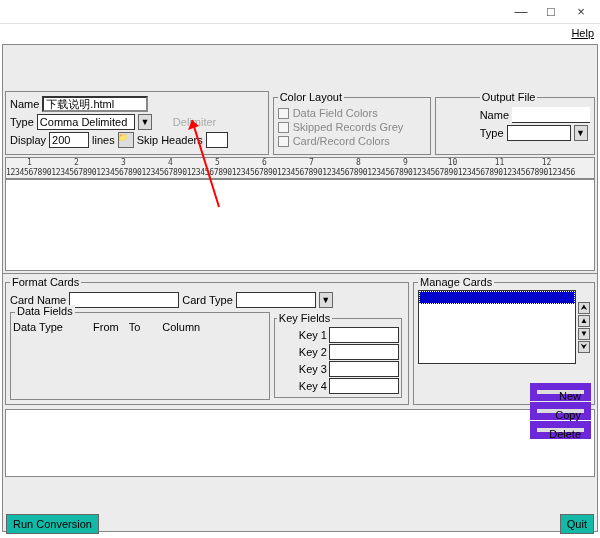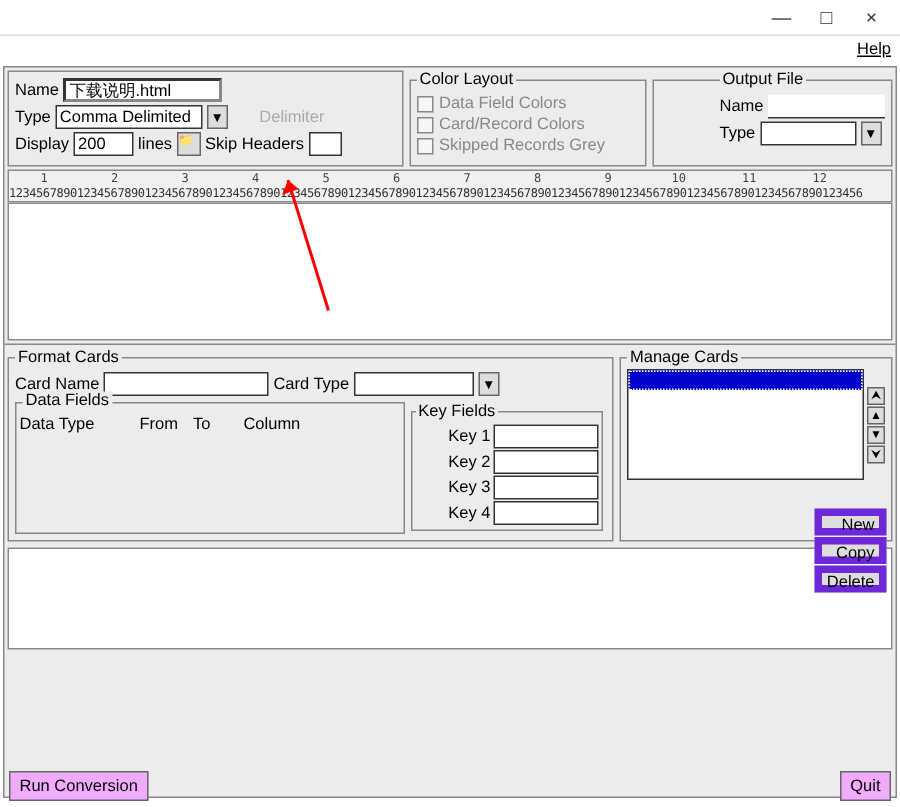--- a/index.html
+++ b/index.html
@@ -4,21 +4,21 @@
 <style>
 * { box-sizing: border-box; margin: 0; padding: 0; }
 body { font-family: "MS Sans Serif", Tahoma, sans-serif; font-size: 11px; background: #fff; width: 600px; height: 538px; overflow: hidden; position: relative; }
 .titlebar { height: 24px; background: #fff; border-bottom: 1px solid #e0e0e0; display: flex; justify-content: flex-end; align-items: center; padding: 0 4px; }
 .titlebar span { width: 30px; text-align: center; font-size: 13px; color: #333; cursor: pointer; }
 .menubar { height: 18px; display: flex; justify-content: flex-end; padding: 0 6px; align-items: center; text-align: center; }
 .menubar span { text-decoration: underline; font-size: 11px; cursor: pointer; }
 .outer { border: 1px solid #888; margin: 2px; background: #ececec; display: flex; flex-direction: column; height: 488px; }
 fieldset { border: 1px solid #888; padding: 2px 4px 4px 4px; position: relative; margin: 2px; }
 legend { font-size: 11px; padding: 0 2px; }
-.row1 { display: flex; }
+.row1 { display: flex; margin-top: 44px; }
 .left-panel { flex: 1.2; }
 .mid-panel { width: 158px; }
 .right-panel { width: 152px; padding-left: 44px; }
 .frow { display: flex; align-items: center; margin: 2px 0; gap: 3px; }
 .lbl { white-space: nowrap; }
 input[type=text] { height: 16px; border: 1px solid #333; background: #fff; font-size: 11px; padding: 0 2px; }
 .dropdown-btn { width: 14px; height: 16px; border: 1px solid #666; background: #ddd; display: inline-flex; align-items: center; justify-content: center; font-size: 9px; line-height: 1; cursor: pointer; }
 .browse-btn { width: 16px; height: 16px; border: 1px solid #666; background: #ddd; cursor: pointer; font-size: 8px; }
 .cbox { display: flex; align-items: center; margin: 2px 0; color: #888; gap: 4px; }
 .cb { width: 11px; height: 11px; border: 1px solid #888; background: #f6f6f6; }
@@ -32,24 +32,24 @@
 .manage { width: 182px; position: relative; }
 .data-fields { border: 1px solid #888; margin: 2px 0 0 0; padding: 2px; position: relative; }
 .df-header { display: flex; gap: 10px; font-size: 11px; }
 .key-fields { border: 1px solid #888; width: 118px; padding: 2px; }
 .key-row { display: flex; align-items: center; margin: 1px 0; gap: 2px; padding-left: 22px; }
 .mlist { height: 74px; background: #fff; border: 1px solid #333; position: relative; }
 .mlist-sel { position: absolute; top: 0; left: 0; right: 0; height: 13px; background: #0000cc; border: 1px dotted #fff; }
 .scrollers { position: absolute; right: -14px; top: 12px; width: 12px; display: flex; flex-direction: column; gap: 1px; }
 .scrollers div { width: 12px; height: 12px; border: 1px solid #666; background: #ddd; font-size: 8px; text-align: center; line-height: 10px; cursor: pointer; }
 .mbtns { position: absolute; right: 3px; top: 94px; display: flex; flex-direction: column; }
-.mbtns button { width: 48px; height: 18px; font-size: 11px; margin-top: 1px; background: #ddd; border: 5px solid #6d28d9; cursor: pointer; text-align: right; padding-right: 3px; }
+.mbtns button { width: 61px; height: 18px; font-size: 11px; margin-top: 1px; background: #ddd; border: 7px solid #6d28d9; cursor: pointer; text-align: right; padding-right: 3px; }
 .bottom-text { height: 68px; background: #fff; border: 1px solid #888; margin: 2px; }
 .footer { position: absolute; bottom: 4px; left: 6px; right: 6px; display: flex; justify-content: space-between; align-items: center; }
-.footer button { height: 20px; padding: 0 6px; font-size: 11px; background: #f0abfc; border: 1px solid #666; cursor: pointer; }
+.footer button { height: 20px; padding: 0 6px; font-size: 11px; background: #14b8a6; border: 1px solid #666; cursor: pointer; }
 .arrow { position: absolute; left: 184px; top: 112px; width: 40px; height: 100px; pointer-events: none; z-index: 10; }
 .disabled { color: #aaa; }
 .subwrap { display: flex; gap: 2px; }
 </style>
 </head>
 <body>
 
 <div class="titlebar">
   <span>—</span>
   <span>□</span>
@@ -84,25 +84,25 @@
     </fieldset>
 
     <fieldset class="mid-panel">
       <legend>Color Layout</legend>
       <div class="cbox">
           <span class="cb"></span>
           <span>Data Field Colors</span>
         </div>
       <div class="cbox">
           <span class="cb"></span>
-          <span>Card/Record Colors</span>
+          <span>Skipped Records Grey</span>
         </div>
       <div class="cbox">
           <span class="cb"></span>
-          <span>Skipped Records Grey</span>
+          <span>Card/Record Colors</span>
         </div>
     </fieldset>
 
     <fieldset class="right-panel">
       <legend>Output File</legend>
       <div class="frow">
         <span class="lbl">Name</span>
         <input type="text" style="width: 78px; border-bottom: 1px solid rgb(51, 51, 51); border-top: none; border-left: none; border-right: none;">
       </div>
       <div class="frow">

